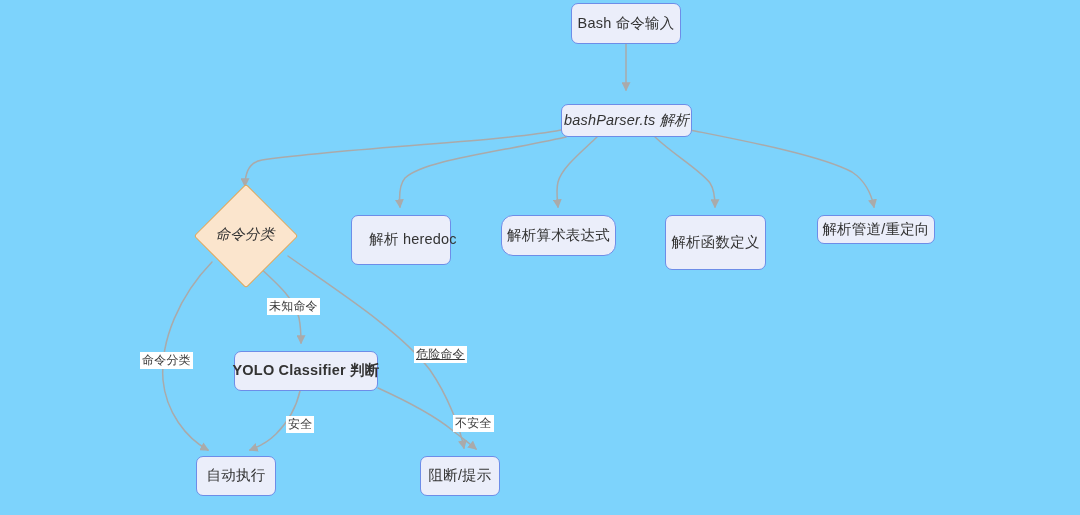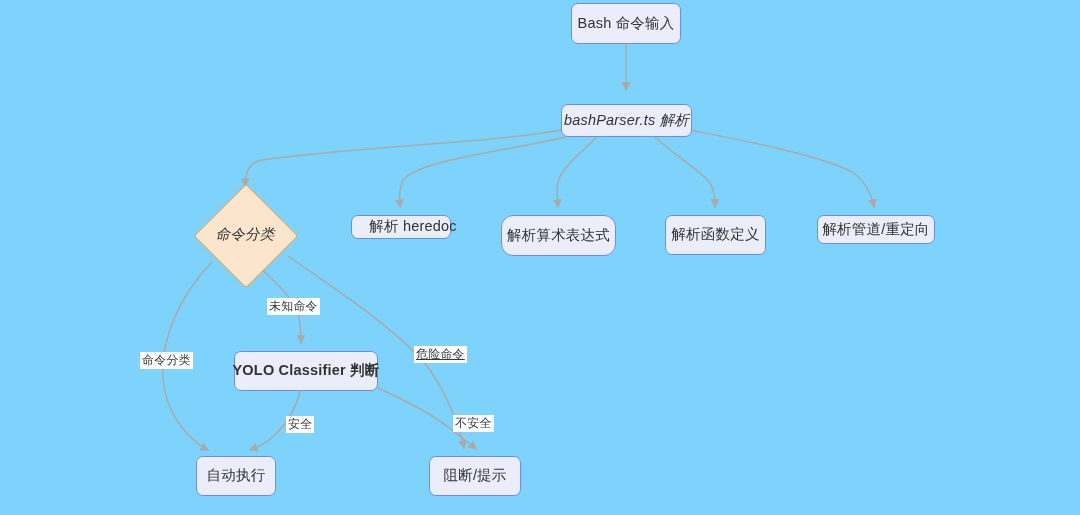--- a/index.html
+++ b/index.html
@@ -123,45 +123,45 @@
 
   <div class="node rect" style="left:561px; top:104px; width:131px; height:33px;font-style:italic;">
     <span>bashParser.ts 解析</span>
   </div>
 
   <div class="node diamond-wrap" style="left:186px; top:195px; width:118px; height:80px;">
     <span class="diamond-shape"></span>
     <span class="diamond-label">命令分类</span>
   </div>
 
-  <div class="node rect" style="left:351px; top:215px; width:100px; height:24px;padding-left:24px;">
+  <div class="node rect" style="left:351px; top:215px; width:100px; height:50px;padding-left:24px;">
     <span>解析 heredoc</span>
   </div>
 
   <div class="node rect" style="left:501px; top:215px; width:115px; height:41px;border-radius:12px;">
     <span>解析算术表达式</span>
   </div>
 
-  <div class="node rect" style="left:665px; top:215px; width:101px; height:40px;">
+  <div class="node rect" style="left:665px; top:215px; width:101px; height:55px;">
     <span>解析函数定义</span>
   </div>
 
   <div class="node rect" style="left:817px; top:215px; width:118px; height:29px;">
     <span>解析管道/重定向</span>
   </div>
 
   <div class="node rect" style="left:234px; top:351px; width:144px; height:40px;font-weight:bold;">
     <span>YOLO Classifier 判断</span>
   </div>
 
   <div class="node rect" style="left:196px; top:456px; width:80px; height:40px;">
     <span>自动执行</span>
   </div>
 
-  <div class="node rect" style="left:429px; top:456px; width:92px; height:40px;align-items:center;">
+  <div class="node rect" style="left:420px; top:456px; width:80px; height:40px;align-items:center;">
     <span>阻断/提示</span>
   </div>
 
   <div class="edge-label" style="left:140px; top:352px;">命令分类</div>
 
   <div class="edge-label" style="left:267px; top:298px;">未知命令</div>
 
   <div class="edge-label" style="left:414px; top:346px;text-decoration:underline;">危险命令</div>
 
   <div class="edge-label" style="left:286px; top:416px;">安全</div>

